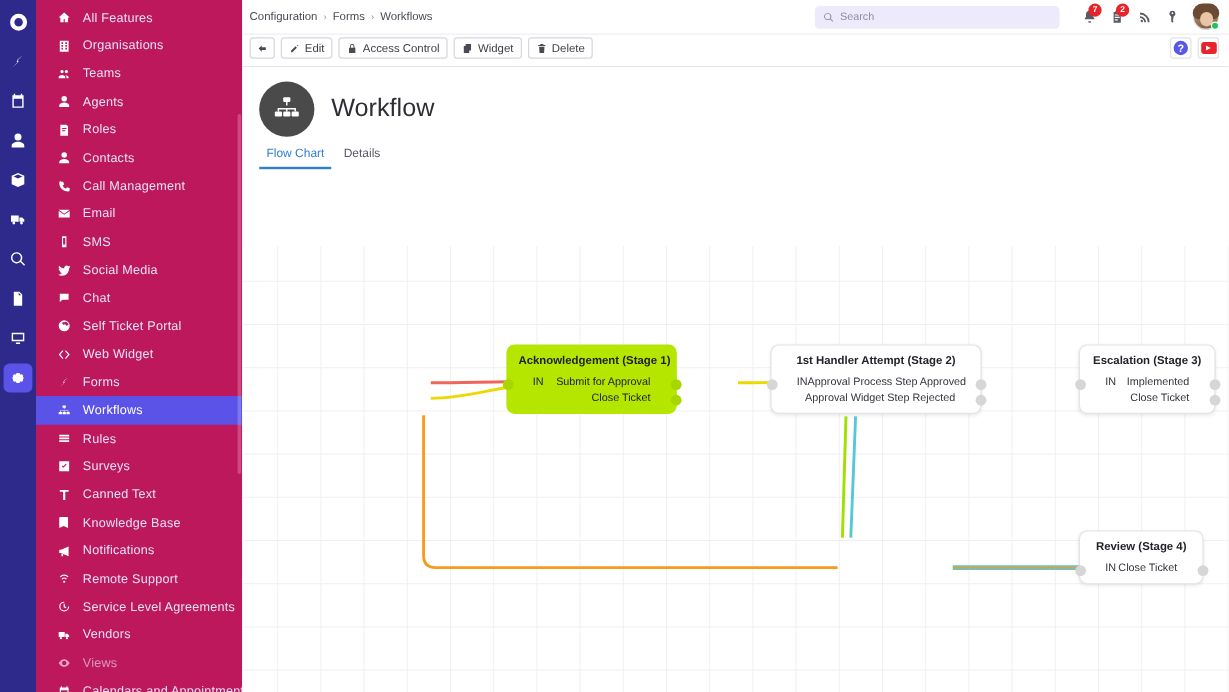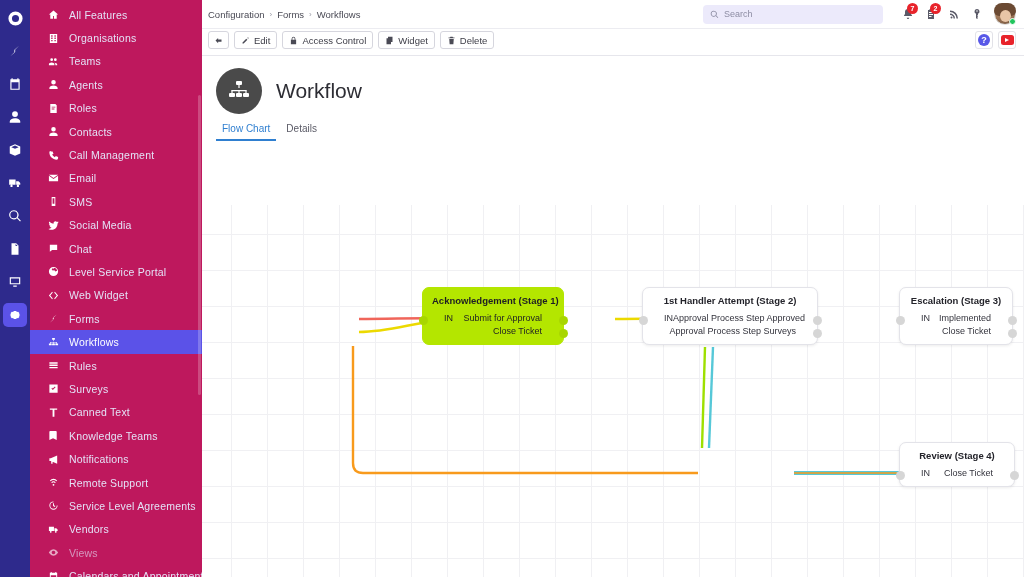--- a/index.html
+++ b/index.html
@@ -59,21 +59,21 @@
   .topbar {
     height: 29px; flex: 0 0 29px; background: #ffffff;
     display: flex; align-items: center; padding: 0 8px 0 6px;
     border-bottom: 1px solid #ececf1;
   }
   .crumbs { display: flex; align-items: center; font-size: 9.5px; color: #4a4a55; }
   .crumb { color: #4a4a55; }
   .crumb-sep { margin: 0 5px; color: #9a9aa6; font-size: 8px; }
   .top-right { margin-left: auto; display: flex; align-items: center; gap: 0; }
   .search {
-    width: 180px; height: 19px; background: #eceafb; border-radius: 4px;
+    width: 204px; height: 19px; background: #eceafb; border-radius: 4px;
     display: flex; align-items: center; padding: 0 7px; margin-right: 12px;
   }
   .search svg { width: 9px; height: 9px; fill: #8a8aa0; flex: 0 0 9px; }
   .search input {
     border: 0; background: transparent; outline: none; margin-left: 5px;
     font-size: 9px; color: #6a6a7c; font-family: "Liberation Sans", sans-serif;
     width: 100%;
   }
   .search input::placeholder { color: #8e8ea4; }
   .ticon {
@@ -344,21 +344,21 @@
             </svg>
           </span>
           <span class="nlabel">Chat</span>
         </div>
         <div class="nav-item">
           <span class="nic">
             <svg viewBox="0 0 24 24">
               <path d="M12 2a10 10 0 100 20 10 10 0 000-20zm0 2a8 8 0 017.9 6.6L16 12l-2-3-4 1-2-3 2-2 2 1 2-2-2-1.9A8 8 0 0112 4z"></path>
             </svg>
           </span>
-          <span class="nlabel">Level Service Portal</span>
+          <span class="nlabel">Self Ticket Portal</span>
         </div>
         <div class="nav-item">
           <span class="nic">
             <svg viewBox="0 0 24 24">
               <path d="M9 4l-7 8 7 8 1.5-1.3L5 12l5.5-6.7L9 4zm6 0l-1.5 1.3L19 12l-5.5 6.7L15 20l7-8-7-8z"></path>
             </svg>
           </span>
           <span class="nlabel">Web Widget</span>
         </div>
         <div class="nav-item">
@@ -400,21 +400,21 @@
             </svg>
           </span>
           <span class="nlabel">Canned Text</span>
         </div>
         <div class="nav-item">
           <span class="nic">
             <svg viewBox="0 0 24 24">
               <path d="M5 2h12a2 2 0 012 2v18l-8-4-8 4V4a2 2 0 012-2z"></path>
             </svg>
           </span>
-          <span class="nlabel">Knowledge Teams</span>
+          <span class="nlabel">Knowledge Base</span>
         </div>
         <div class="nav-item">
           <span class="nic">
             <svg viewBox="0 0 24 24">
               <path d="M20 3L6 9H3v6h3l14 6V3zM7 16v5h3v-4l-3-1z"></path>
             </svg>
           </span>
           <span class="nlabel">Notifications</span>
         </div>
         <div class="nav-item">
@@ -612,40 +612,40 @@
 
         <div class="node" style="left:440px; top:82px; width:176px;">
           <div class="ntitle">1st Handler Attempt (Stage 2)</div>
           <div class="nrow">
             <span class="port l" style="top:28px;"></span>
             <span class="in-lbl">IN</span>
             <span class="out-lbl">Approval Process Step Approved</span>
             <span class="port r" style="top:28px;"></span>
           </div>
           <div class="nrow">
-            <span class="out-lbl">Approval Process Step Surveys</span>
+            <span class="out-lbl">Approval Widget Step Rejected</span>
             <span class="port r" style="top:41px;"></span>
           </div>
         </div>
 
         <div class="node" style="left:697px; top:82px; width:114px;">
           <div class="ntitle">Escalation (Stage 3)</div>
           <div class="nrow">
             <span class="port l" style="top:28px;"></span>
             <span class="in-lbl">IN</span>
             <span class="out-lbl">Implemented</span>
             <span class="port r" style="top:28px;"></span>
           </div>
           <div class="nrow">
             <span class="out-lbl">Close Ticket</span>
             <span class="port r" style="top:41px;"></span>
           </div>
         </div>
 
-        <div class="node" style="left:697px; top:237px; width:116px;">
+        <div class="node" style="left:697px; top:237px; width:104px;">
           <div class="ntitle">Review (Stage 4)</div>
           <div class="nrow">
             <span class="port l" style="top:28px;"></span>
             <span class="in-lbl">IN</span>
             <span class="out-lbl">Close Ticket</span>
             <span class="port r" style="top:28px;"></span>
           </div>
         </div>
 
       </div>

